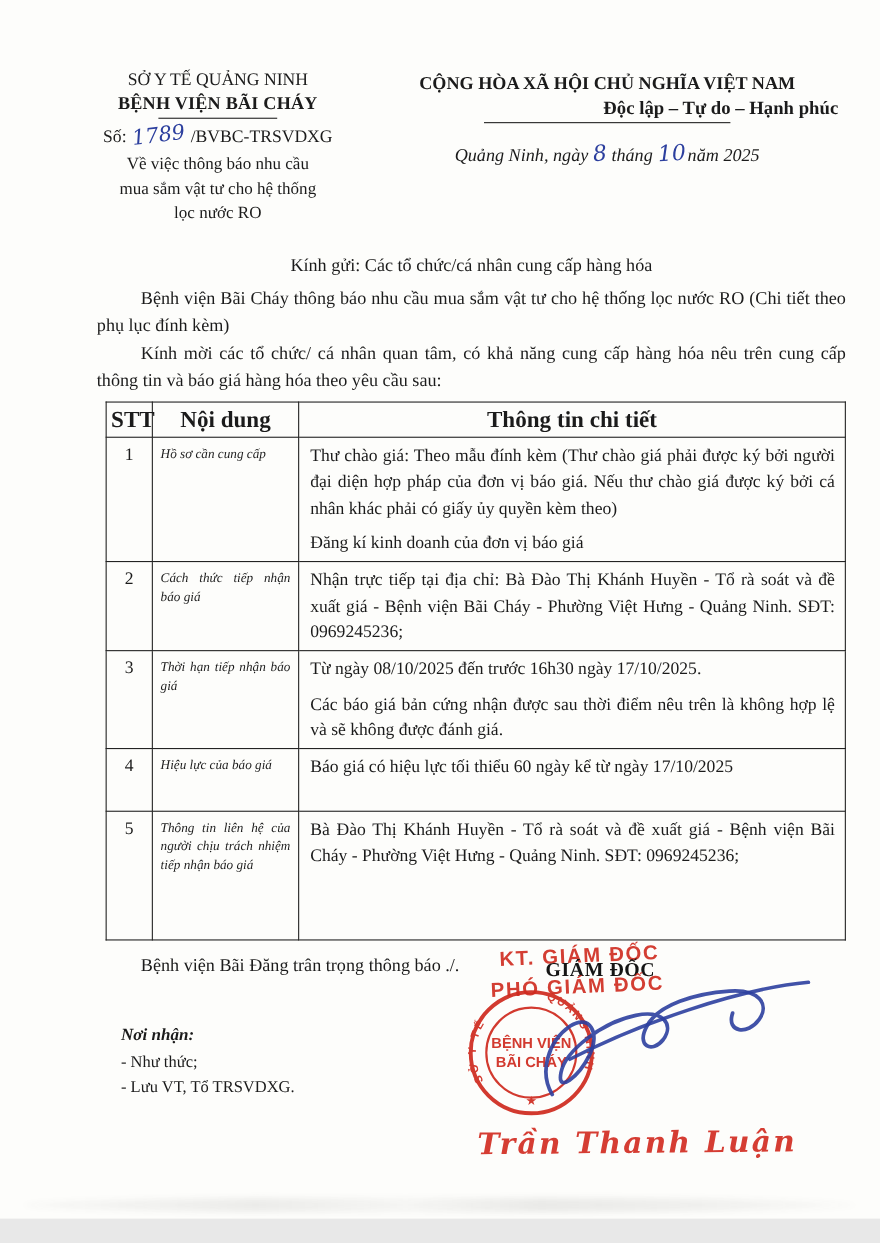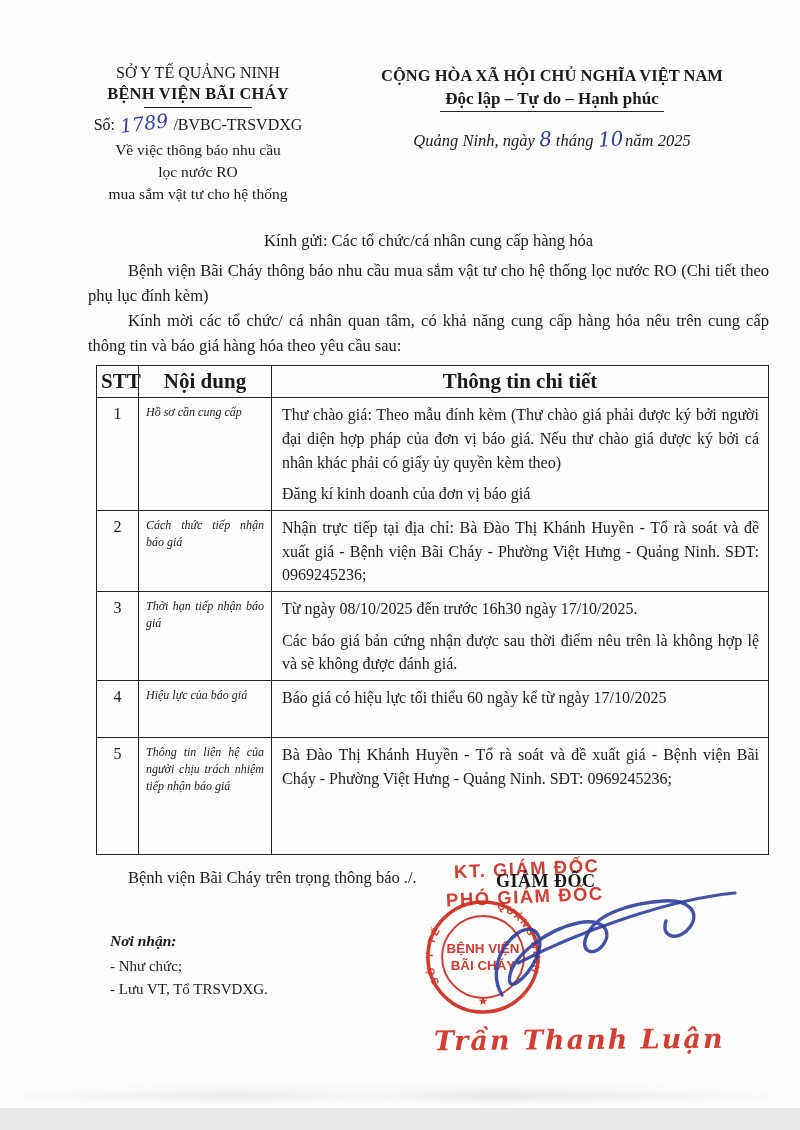--- a/index.html
+++ b/index.html
@@ -13,21 +13,21 @@
   .org-parent { font-size:16px; }
   .org-name { font-size:16.5px; font-weight:bold; margin-top:2px; letter-spacing:.2px; }
   .rule { border-top:1.6px solid #232323; }
   .rule-org { width:108px; margin:3px auto 4px; }
   .doc-number { font-size:16px; }
   .handwritten { color:#2c3f9e; font-family:"DejaVu Serif", serif; font-style:italic; }
   .doc-number .handwritten { display:inline-block; font-size:19px; transform:rotate(-7deg); margin:0 1px; }
   .subject { font-size:15.5px; line-height:1.42; margin-top:5px; }
   .hdr-right { position:absolute; left:342px; top:66px; width:420px; text-align:center; }
   .motto1 { font-size:16.5px; font-weight:bold; }
-  .motto2 { font-size:17px; font-weight:bold; margin-top:3px; }
+  .motto2 { font-size:17px; font-weight:bold; margin-top:3px;text-align:right; }
   .rule-motto { width:224px; margin:2px auto 0; }
   .place-date { font-size:16.5px; font-style:italic; margin-top:15px; }
   .place-date .handwritten { font-size:20px; display:inline-block; }
   .hw-day { transform:rotate(-5deg); }
   .hw-month { transform:rotate(-3deg); margin-right:-2px; }
   
   .doc-main { position:absolute; left:88px; top:231px; width:681px; }
   .salutation { text-align:center; font-size:16.5px; margin:0 0 7px; }
   .para { font-size:16.5px; line-height:1.52; text-align:justify; text-indent:40px; margin:0; }
   table.info { border-collapse:collapse; margin:7px 0 0 8px; width:673px; table-layout:fixed; }
@@ -82,22 +82,22 @@
     <div class="org-parent">SỞ Y TẾ QUẢNG NINH</div>
     <div class="org-name">BỆNH VIỆN BÃI CHÁY</div>
     <div class="rule rule-org"></div>
     <div class="doc-number">
       <span>Số:</span>
       <span class="handwritten">1789</span>
       <span>/BVBC-TRSVDXG</span>
     </div>
     <div class="subject">
       <div>Về việc thông báo nhu cầu</div>
+      <div>mua sắm vật tư cho hệ thống</div>
       <div>lọc nước RO</div>
-      <div>mua sắm vật tư cho hệ thống</div>
     </div>
   </div>
 
   <div class="hdr-right">
     <div class="motto1">CỘNG HÒA XÃ HỘI CHỦ NGHĨA VIỆT NAM</div>
     <div class="motto2">Độc lập – Tự do – Hạnh phúc</div>
     <div class="rule rule-motto"></div>
     <div class="place-date">
       <span>Quảng Ninh, ngày</span>
       <span class="handwritten hw-day">8</span>
@@ -159,26 +159,26 @@
         <tr class="r5">
           <td class="stt">5</td>
           <td class="topic">Thông tin liên hệ của người chịu trách nhiệm tiếp nhận báo giá</td>
           <td class="details">
             <p>Bà Đào Thị Khánh Huyền - Tổ rà soát và đề xuất giá - Bệnh viện Bãi Cháy - Phường Việt Hưng - Quảng Ninh. SĐT: 0969245236;</p>
           </td>
         </tr>
       </tbody>
     </table>
 
-    <p class="closing">Bệnh viện Bãi Cháy trên trọng thông báo ./.</p>
+    <p class="closing">Bệnh viện Bãi Đăng trân trọng thông báo ./.</p>
   </div>
 
   <div class="recipients">
     <div class="rec-label">Nơi nhận:</div>
-    <div>- Như chức;</div>
+    <div>- Như thức;</div>
     <div>- Lưu VT, Tổ TRSVDXG.</div>
   </div>
 
   <div class="signature-area">
     <div class="stamp-red stamp-line1">KT. GIÁM ĐỐC</div>
     <div class="typed-title">GIÁM ĐỐC</div>
     <div class="stamp-red stamp-line2">PHÓ GIÁM ĐỐC</div>
 
     <svg class="seal-svg" viewBox="0 0 150 150">
       <circle cx="75" cy="75" r="70" fill="none" stroke="#cf2a1e" stroke-width="4.5"></circle>

